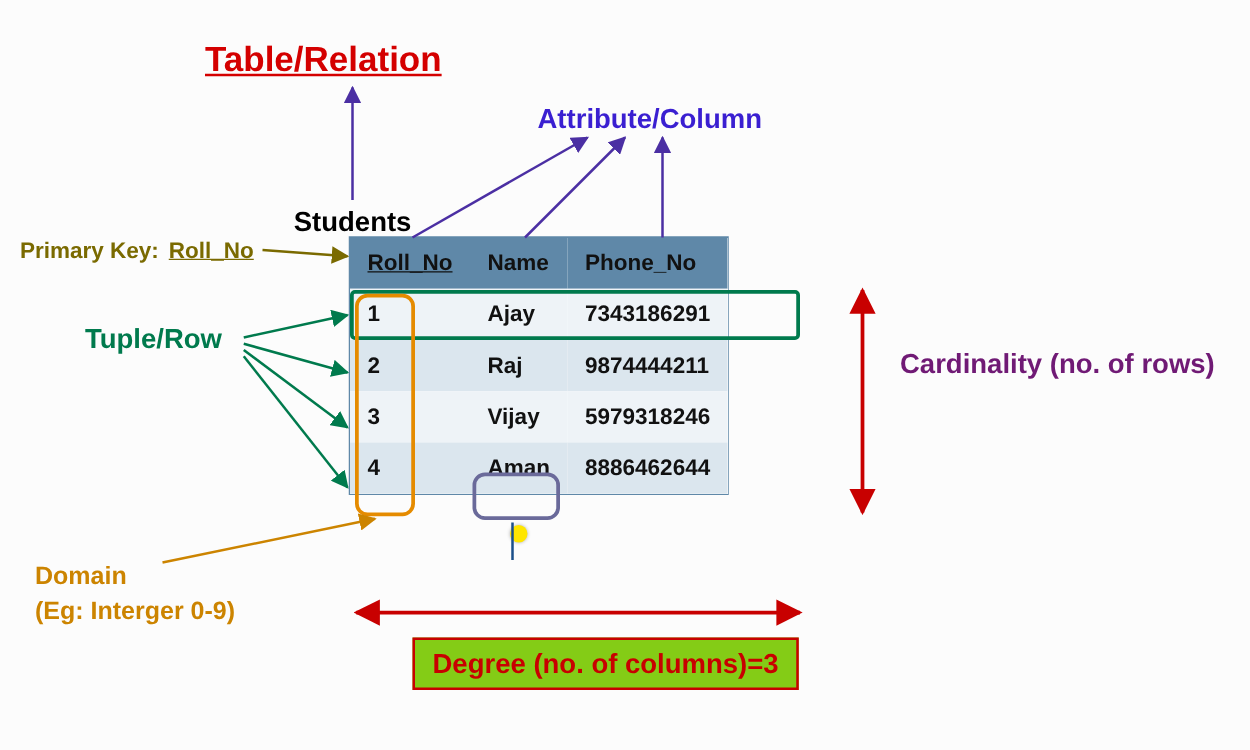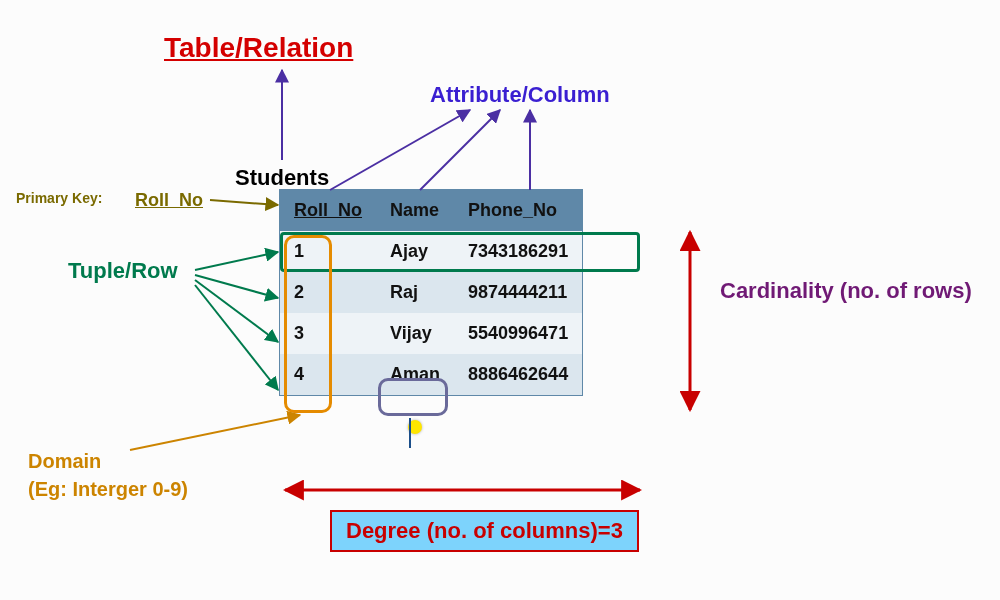--- a/index.html
+++ b/index.html
@@ -12,27 +12,27 @@
     overflow: hidden;
   }
   .stage { position: relative; width: 1000px; height: 600px; }
 
   
   .lbl { position: absolute; white-space: nowrap; font-weight: 700; }
 
   .title-red   { color: #d40000; font-size: 28px; text-decoration: underline; }
   .attr-blue   { color: #3a1fd1; font-size: 22px; }
   .tbl-name    { color: #000; font-size: 22px; }
-  .pk-olive    { color: #7a6a00; font-size: 14px; }
+  .pk-olive    { color: #7a6a00; font-size: 18px; }
   .pk-value    { color: #7a6a00; font-size: 18px; text-decoration: underline; }
   .tuple-teal  { color: #007a4d; font-size: 22px; text-align: center; }
   .domain-or   { color: #cc8400; font-size: 20px; text-align: center; }
   .tvar-blue   { color: #1b4f8a; font-size: 22px; }
   .card-red    { color: #701a75; font-size: 22px; }
-  .degree-box  { color: #c80000; font-size: 22px; border: 2px solid #c80000; padding: 6px 14px; background:#7dd3fc; }
+  .degree-box  { color: #c80000; font-size: 22px; border: 2px solid #c80000; padding: 6px 14px; background:#84cc16; }
 
   
   .tbl {
     position: absolute;
     left: 280px; top: 190px;
     border-collapse: collapse;
     font-size: 18px;
     font-weight: 700;
     color: #111;
     box-shadow: 0 0 0 1px #5f88a8;
@@ -107,21 +107,21 @@
         <td>7343186291</td>
       </tr>
       <tr>
         <td>2</td>
         <td>Raj</td>
         <td>9874444211</td>
       </tr>
       <tr>
         <td>3</td>
         <td>Vijay</td>
-        <td>5540996471</td>
+        <td>5979318246</td>
       </tr>
       <tr>
         <td>4</td>
         <td>Aman</td>
         <td>8886462644</td>
       </tr>
     </tbody>
   </table>
 
   <div class="overlay row-highlight" style="left:280px; top:232px; width:360px; height:40px;"></div>

